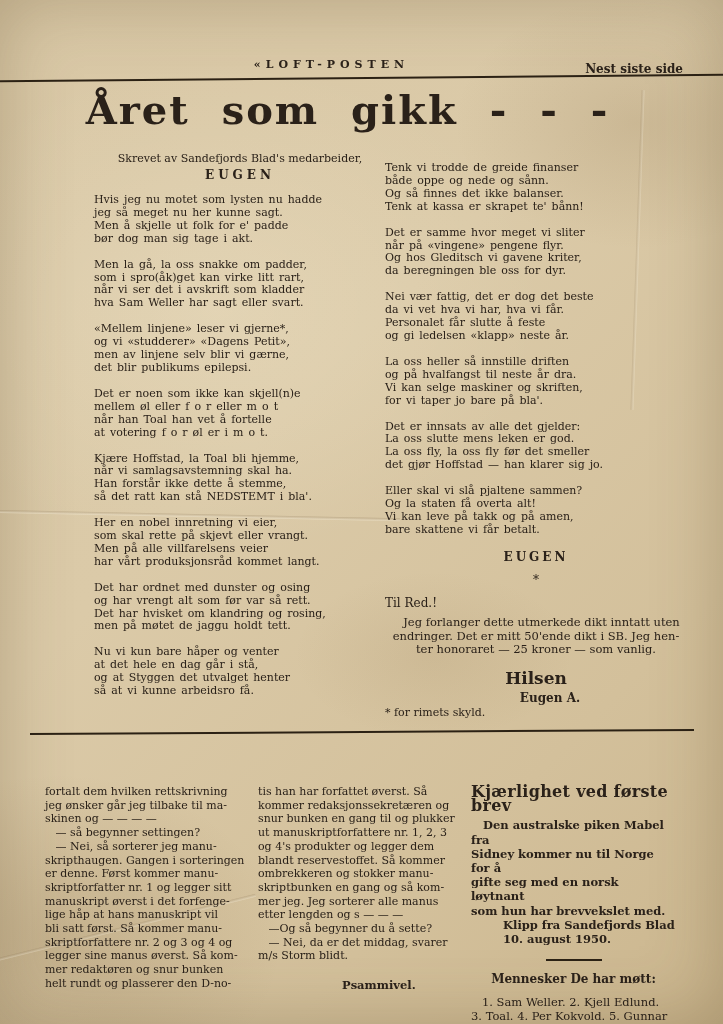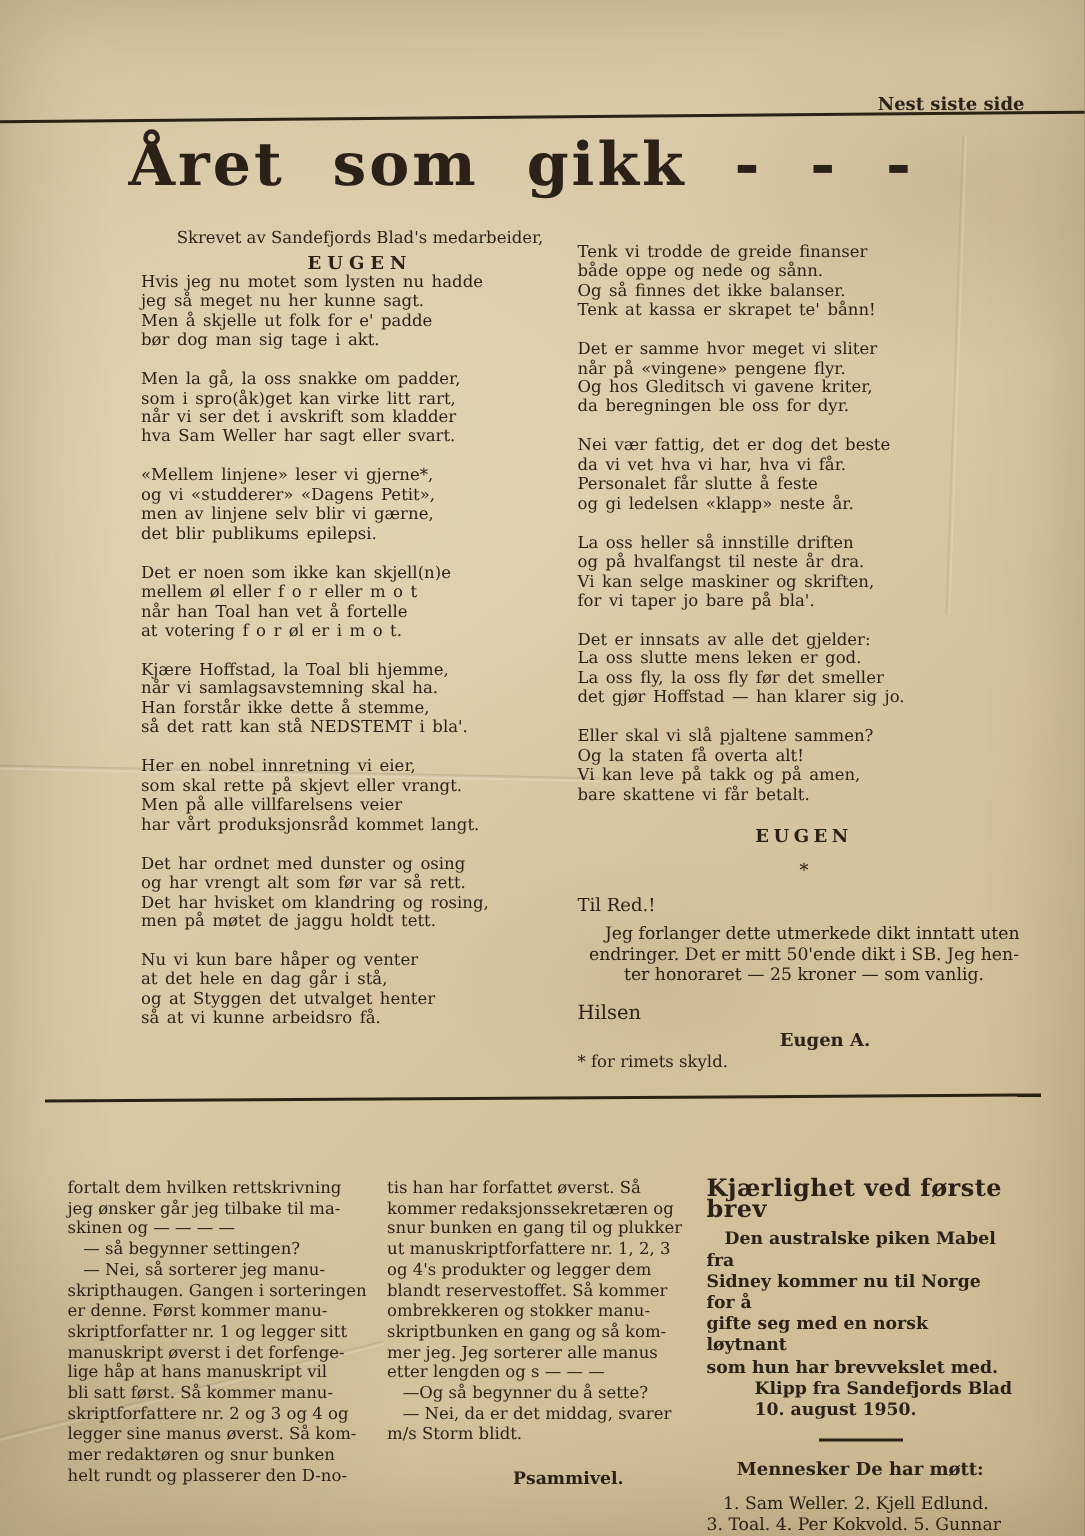--- a/index.html
+++ b/index.html
@@ -29,37 +29,37 @@
   .masthead { position:absolute; top:58px; left:0; right:60px; text-align:center;
     font-size:11px; font-weight:bold; letter-spacing:5px; }
   .page-note { position:absolute; top:62px; right:40px; font-size:12px; font-weight:bold; }
   .top-rule { position:absolute; top:77px; left:-6px; width:735px; height:2px;
     background:#2b2114; transform:rotate(-0.5deg); }
 
   .main-title { position:absolute; top:86px; left:0; right:70px; text-align:center;
     font-size:40px; font-weight:bold; letter-spacing:2px; word-spacing:16px;margin-left:42px; }
 
   
-  .verse { white-space:pre-wrap; font-size:11px; line-height:12.9px; word-spacing:1.5px; }
+  .verse { white-space:pre-wrap; font-size:11px; line-height:12.9px; word-spacing:1.5px;margin-top:12px; }
   .col-left  { position:absolute; left:94px;  top:152px; width:292px; }
   .col-right { position:absolute; left:385px; top:152px; width:302px; }
 
   .intro { text-align:center; font-size:11px; line-height:14px; }
   .intro .byline { font-weight:bold; letter-spacing:4px; font-size:12px; margin-top:2px; }
 
   .stanza { margin-bottom:13px; }
   .col-left .stanza:first-of-type { margin-top:12px; }
   .col-right .stanza:first-of-type { margin-top:10px; }
 
   .poem-signature { text-align:center; font-weight:bold; letter-spacing:3px; font-size:12px; margin-top:6px; }
   .asterisk-sep { text-align:center; font-size:12px; margin-top:9px; }
 
   .letter-heading { font-weight:normal; font-size:12px; margin-top:9px; }
   .letter-body { margin-top:6px; font-size:11.5px; line-height:13.8px; white-space:pre-wrap;text-align:center; }
-  .letter-closing { text-align:left; font-size:13px; margin-top:11px; }
+  .letter-closing { text-align:center; font-size:17px; margin-top:11px;font-weight:bold; }
   .letter-signature { text-align:center; font-weight:bold; font-size:12px; margin-top:3px; padding-left:28px; }
   .footnote { font-size:11px; margin-top:1px; }
 
   
   .full-rule { position:absolute; top:731px; left:30px; width:664px; height:2px;
     background:#2b2114; transform:rotate(-0.35deg); }
 
   .bottom-grid { position:absolute; top:785px; left:45px; width:645px;
     display:flex; gap:8px; }
   .bcol { width:205px; font-size:11px; line-height:13.7px; }
@@ -74,20 +74,21 @@
 </style>
 </head>
 <body>
 
 <div class="page">
 
   <div class="crease crease-h1"></div>
   <div class="crease crease-v1"></div>
   <div class="crease crease-d1"></div>
 
+  <div class="masthead">«LOFT-POSTEN</div>
   <div class="page-note">Nest siste side</div>
   <div class="top-rule"></div>
 
   <div class="main-title">Året som gikk - - -</div>
 
   <div class="col-left">
     <div class="intro">
       <div>Skrevet av Sandefjords Blad's medarbeider,</div>
       <div class="byline">EUGEN</div>
     </div>

